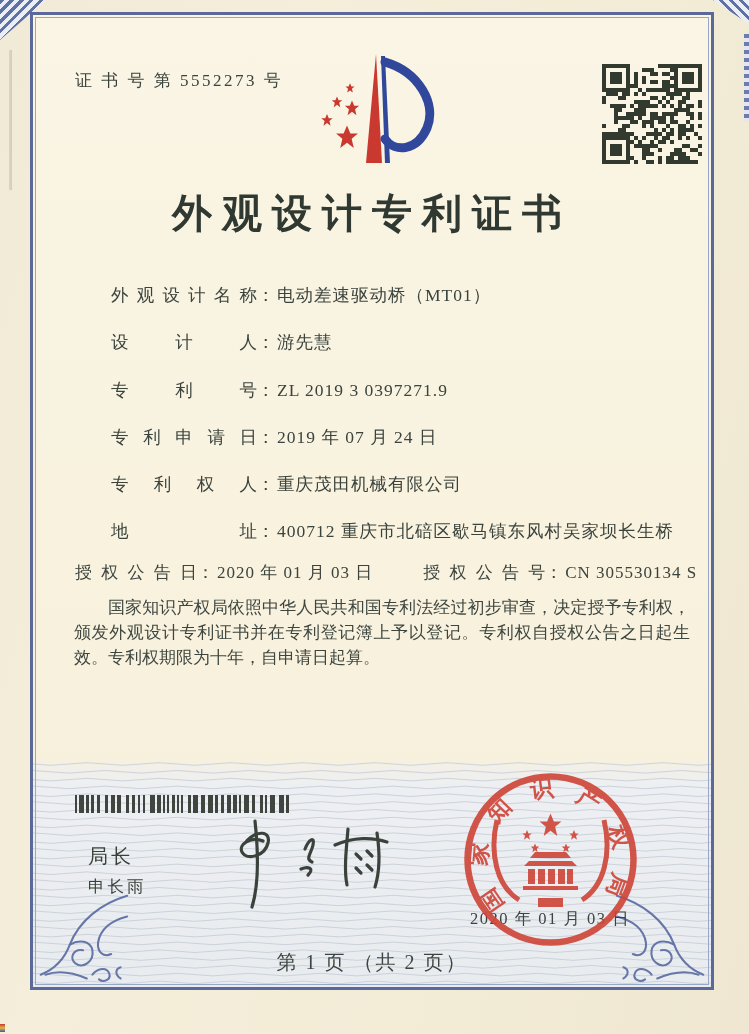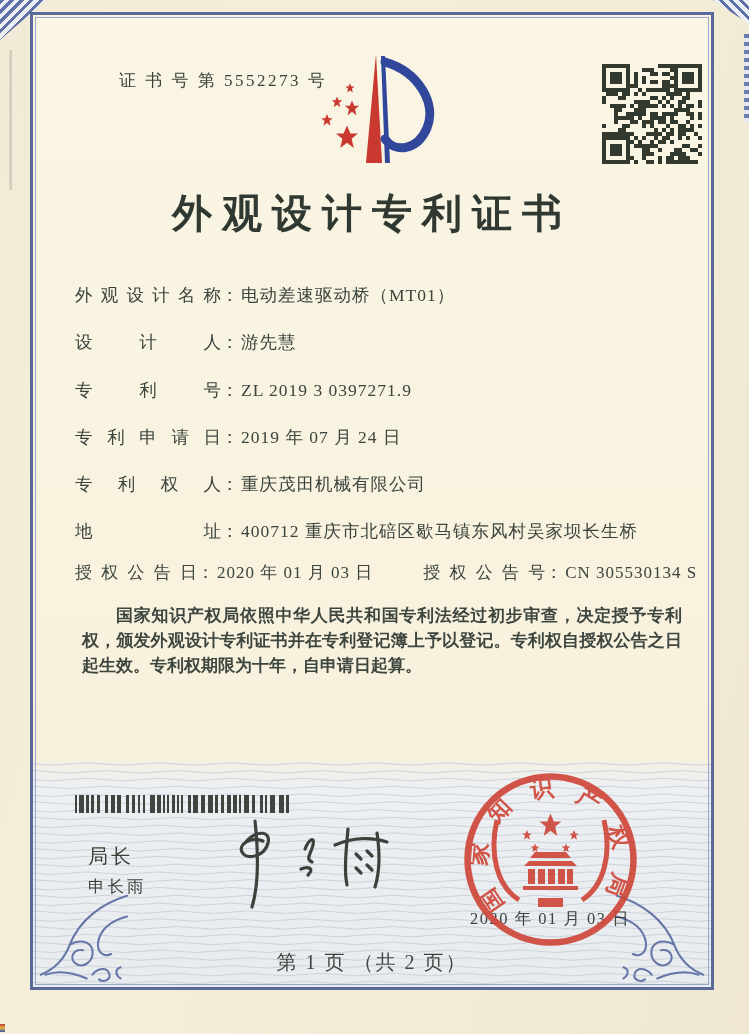--- a/index.html
+++ b/index.html
@@ -19,37 +19,37 @@
     background:repeating-linear-gradient(180deg,#6b7cae 0 4px,#e4e7f2 4px 8px);}
   .e-l{position:absolute;left:9px;top:50px;width:3px;height:140px;
     background:linear-gradient(90deg,#cfc9b8,#bdb8a8);opacity:.6;}
   .speck{position:absolute;left:0;bottom:2px;width:5px;height:8px;
     background:linear-gradient(#c23a31,#e7b73c,#3a57b0);}
   
   .frame{position:absolute;left:30px;top:12px;width:678px;height:972px;
     border:3px solid #5a689a;
     background:linear-gradient(180deg,#faf5e4 0%,#f8f2df 55%,#f6f0dc 78%);}
   .frame::after{content:"";position:absolute;inset:2px;border:1px solid #9aa6c8;pointer-events:none;}
-  .cert-no{position:absolute;left:42px;top:54px;font-size:17px;letter-spacing:2.5px;color:#3a423c;margin-left:44px;}
+  .cert-no{position:absolute;left:42px;top:54px;font-size:17px;letter-spacing:2.5px;color:#3a423c;}
   .logo{position:absolute;left:282px;top:37px;width:120px;height:115px;}
   .qr{position:absolute;left:569px;top:49px;width:100px;height:100px;}
   .title{position:absolute;left:0;top:171px;width:100%;text-align:center;
     font-size:40px;font-weight:bold;letter-spacing:10px;color:#2f3932;}
   
   .fields{position:absolute;left:42px;top:268px;width:620px;font-size:17.5px;}
-  .frow{height:22px;margin-bottom:25.3px;white-space:nowrap;}
+  .frow{height:22px;margin-bottom:25.3px;white-space:nowrap;margin-left:36px;}
   .flabel{display:inline-block;width:146px;text-align:justify;text-align-last:justify;vertical-align:top;}
   .fcolon{display:inline-block;width:20px;}
   .fvalue{letter-spacing:1px;}
   .grant{position:absolute;left:42px;top:546px;font-size:17px;white-space:nowrap;}
   .glabel{display:inline-block;width:122px;text-align:justify;text-align-last:justify;}
   .gsep{display:inline-block;width:50px;}
   .body{position:absolute;left:41px;top:580px;width:616px;font-size:17px;
     line-height:25px;text-align:justify;color:#3d453f;}
-  .body p{margin:8px;text-indent:2em;font-weight:bold;}
+  .body p{margin:0;text-indent:2em;}
   
   .panel{position:absolute;left:0;bottom:0;width:100%;height:226px;
     background:linear-gradient(#f4f0e2 0,#edeff2 24px,#e9ecef 100%);}
   .panel > *{position:absolute;}
   #waves-svg{left:0;top:0;}
   .flourish{width:94px;height:94px;bottom:1px;}
   .fl-left{left:3px;}
   .fl-right{right:3px;transform:scaleX(-1);}
   .barcode{left:42px;top:34px;width:216px;height:18px;}
   .dtitle{left:55px;top:82px;font-size:20px;letter-spacing:3px;color:#394139;

